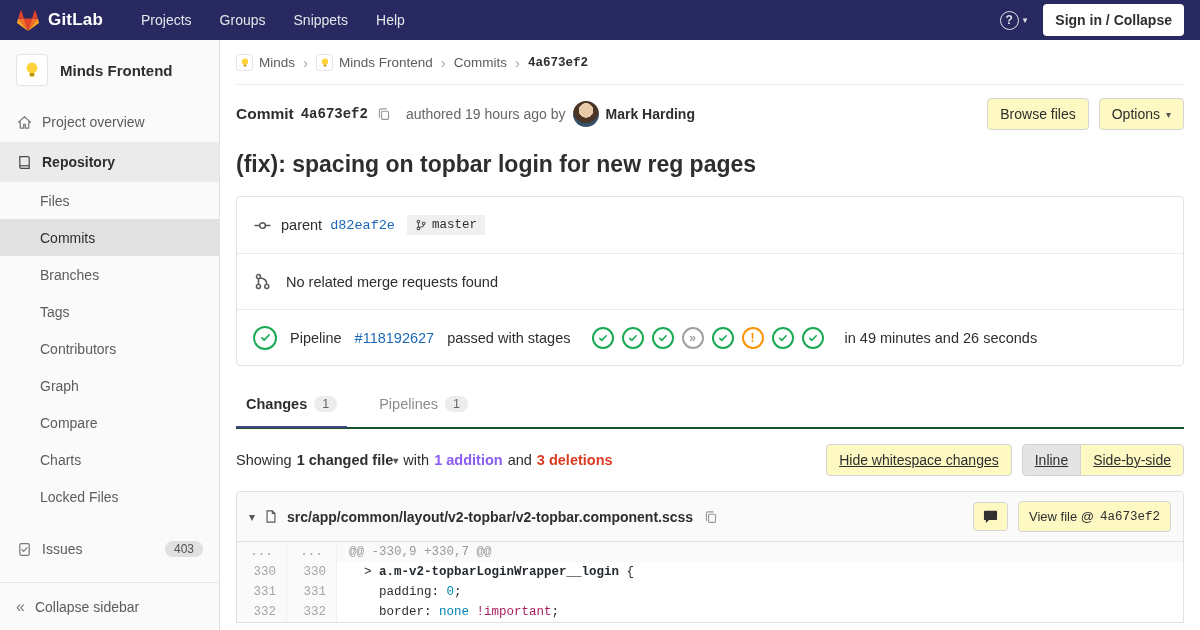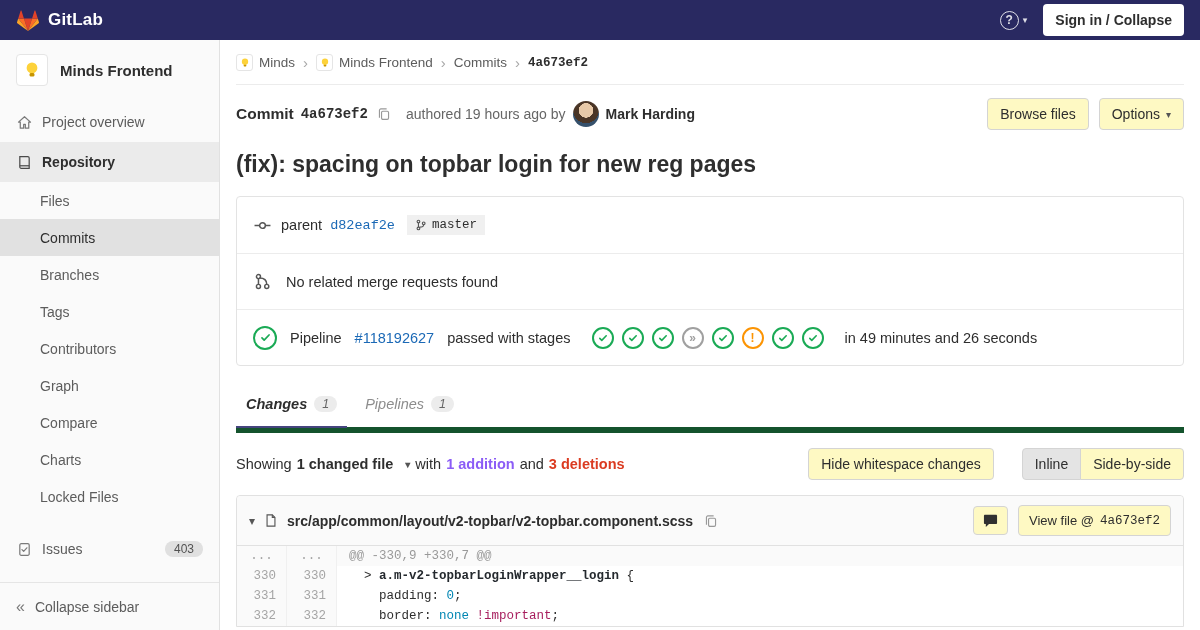--- a/index.html
+++ b/index.html
@@ -72,30 +72,30 @@
   .ref-pill { display:inline-flex; align-items:center; gap:5px; background:#f0f0f0; border-radius:0; padding:3px 8px; font-family:"Liberation Mono", monospace; font-size:12.5px; color:#2e2e2e; margin-left:4px; cursor:pointer; }
 
   .ci { width:22px; height:22px; min-width:22px; border-radius:50%; border:2px solid currentColor; display:inline-flex; align-items:center; justify-content:center; background:#fff; cursor:pointer; }
   .ci.big { width:24px; height:24px; min-width:24px; }
   .ci.passed { color:#1aaa55; }
   .ci.skipped { color:#a0a0a0; }
   .ci.warning { color:#fc9403; }
   .ci .g { font-size:12px; font-weight:700; line-height:1; }
   .stages { display:inline-flex; gap:8px; margin:0 8px; }
 
-  .tabs { display:flex; gap:8px; border-bottom:6px solid #14532d; margin-top:14px;font-style:italic; }
+  .tabs { display:flex; gap:22px; border-bottom:2px solid #14532d; margin-top:14px; }
   .tab { display:flex; align-items:center; gap:7px; padding:14px 10px; font-size:14.5px; color:#8c8c8c; border-bottom:2px solid transparent; margin-bottom:-1px; cursor:pointer; }
   .tab.active { color:#2e2e2e; font-weight:700; border-bottom-color:#45457e; }
   .tab-badge { background:#ececec; border-radius:10px; padding:1px 8px; font-size:12.5px; color:#666; font-weight:400; }
 
   .summary-row { display:flex; align-items:center; gap:5px; padding:15px 0; font-size:14.5px; }
-  .changed-file { font-weight:700; color:#2e2e2e; display:inline-flex; align-items:center; gap:12px; cursor:pointer;justify-content:center; }
+  .changed-file { font-weight:700; color:#2e2e2e; display:inline-flex; align-items:center; gap:0; cursor:pointer;justify-content:center; }
   .additions { color:#8b5cf6; font-weight:700; }
   .deletions { color:#db3b21; font-weight:700; }
-  .summary-actions { margin-left:auto; display:flex; align-items:flex-end; gap:28px; }
+  .summary-actions { margin-left:auto; display:flex; align-items:flex-end; gap:10px;text-decoration:underline; }
   .btn-group { display:inline-flex; }
   .btn-group .btn { border-radius:0; margin-left:-1px; }
   .btn-group .btn:first-child { border-radius:4px 0 0 4px; margin-left:0; }
   .btn-group .btn:last-child { border-radius:0 4px 4px 0; }
   .btn.seg-active { background:#e4e4e4; }
 
   .diff-box { border:1px solid #e1e1e1; border-radius:4px 4px 0 0; }
   .diff-header { display:flex; align-items:center; gap:9px; padding:9px 12px; background:#fafafa; border-bottom:1px solid #e1e1e1; border-radius:4px 4px 0 0; }
   .caret-c { font-size:12px; color:#565656; cursor:pointer; }
   .file-path { font-weight:700; font-size:14px; }
@@ -125,20 +125,26 @@
         <path fill="#e24329" d="M18 34.5l6.1-18.8H11.9L18 34.5z"></path>
         <path fill="#fc6d26" d="M18 34.5L11.9 15.7H3.3L18 34.5z"></path>
         <path fill="#fca326" d="M3.3 15.7l-1.8 5.7c-.2.5 0 1.1.5 1.4L18 34.5 3.3 15.7z"></path>
         <path fill="#e24329" d="M3.3 15.7h8.6L8.2 4.3c-.2-.6-1-.6-1.2 0L3.3 15.7z"></path>
         <path fill="#fc6d26" d="M18 34.5l6.1-18.8h8.6L18 34.5z"></path>
         <path fill="#fca326" d="M32.7 15.7l1.8 5.7c.2.5 0 1.1-.5 1.4L18 34.5l14.7-18.8z"></path>
         <path fill="#e24329" d="M32.7 15.7h-8.6l3.7-11.4c.2-.6 1-.6 1.2 0l3.7 11.4z"></path>
       </svg>
       <span class="brand-name">GitLab</span>
     </a>
+    <nav class="nav-links" id="nav-links">
+        <a class="nav-link">Projects</a>
+        <a class="nav-link">Groups</a>
+        <a class="nav-link">Snippets</a>
+        <a class="nav-link">Help</a>
+      </nav>
   </div>
   <div class="nav-right">
     <div class="help">
       <span class="help-circle">?</span>
       <span class="caret-sm">▾</span>
     </div>
     <button class="signin">Sign in / Collapse</button>
   </div>
 </header>
 

